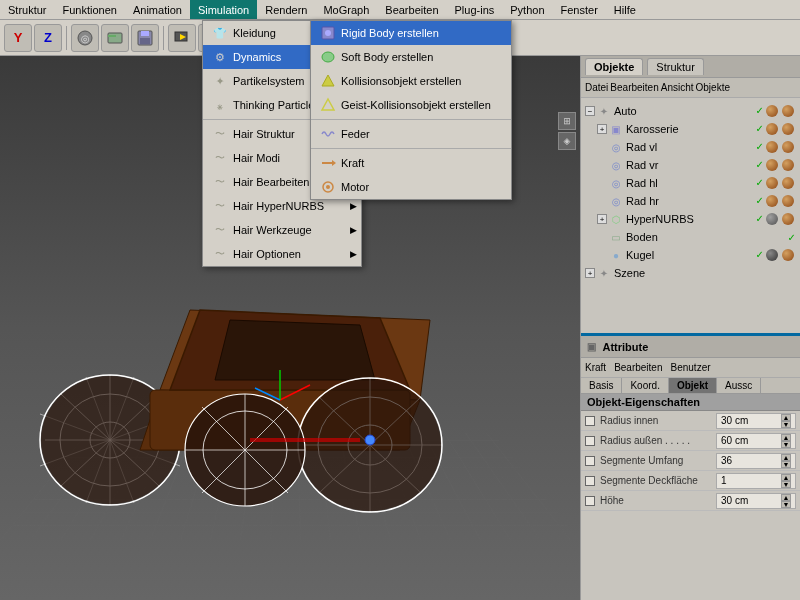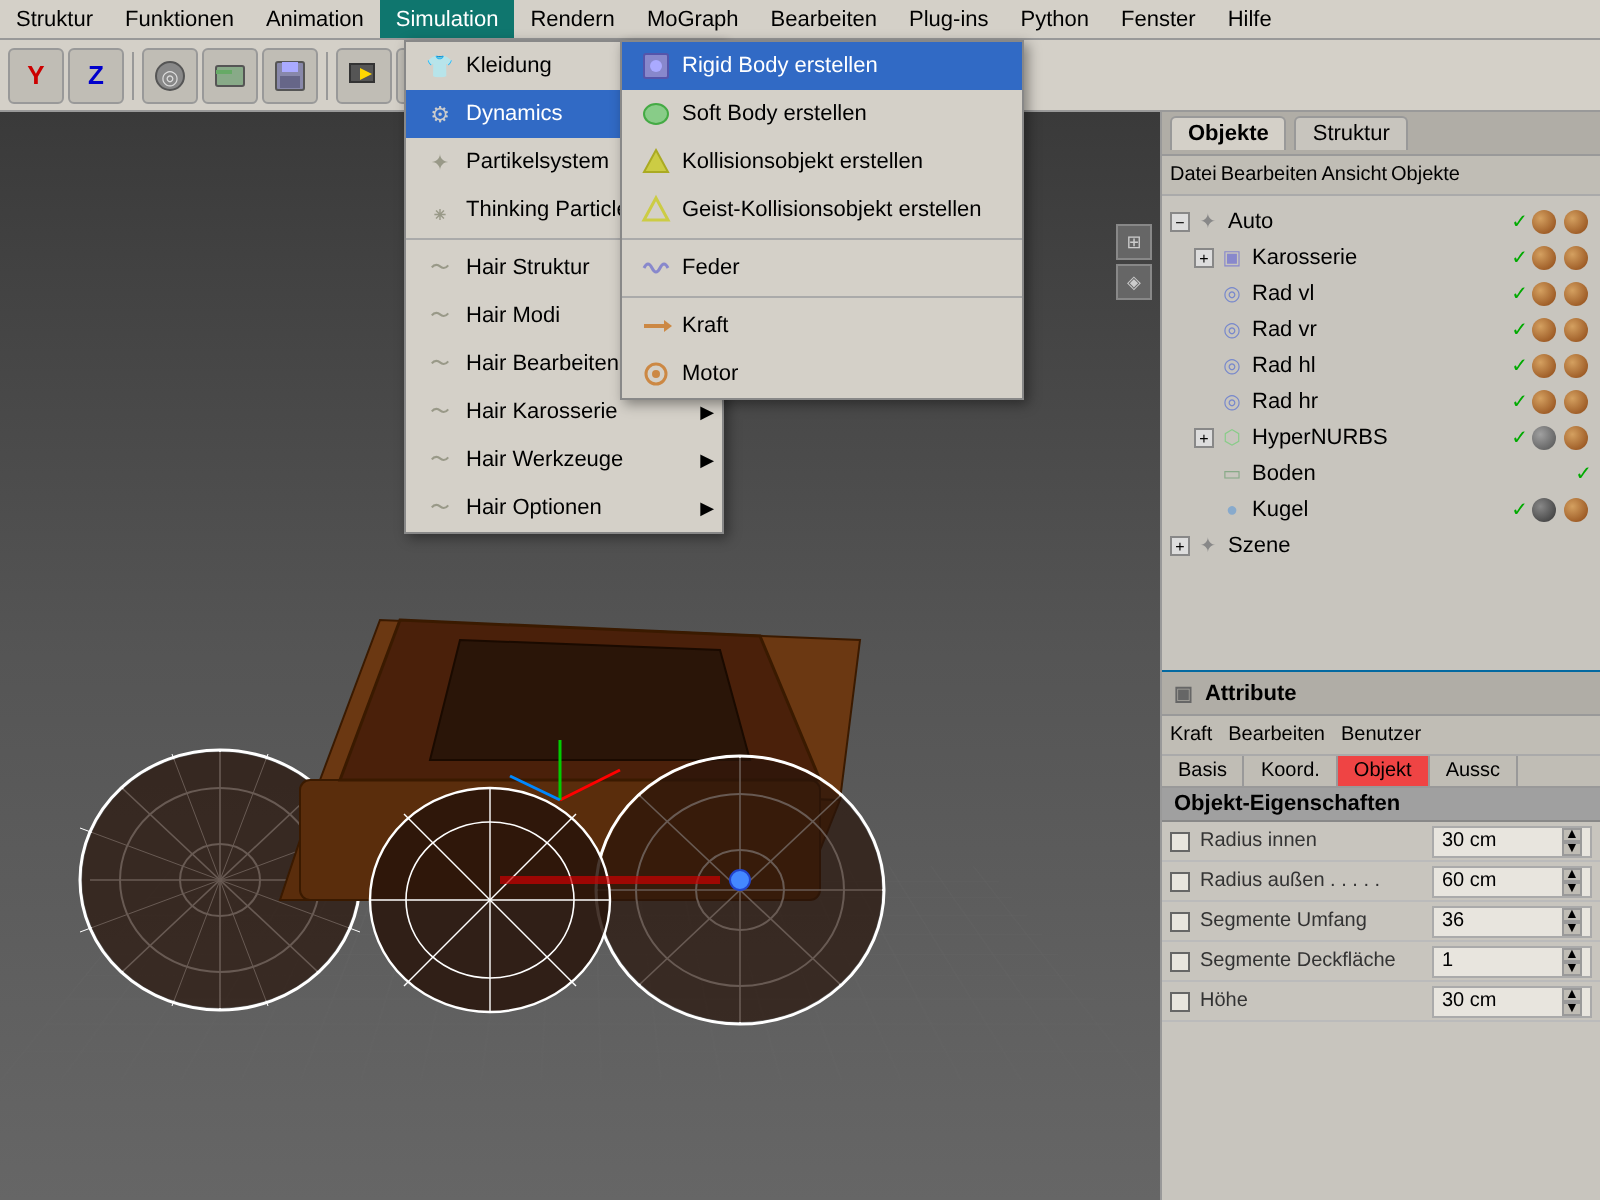--- a/index.html
+++ b/index.html
@@ -121,21 +121,21 @@
       width: 220px;
       background: #c8c5be;
       display: flex;
       flex-direction: column;
       border-left: 1px solid #999;
     }
 
     
     .objects-panel {
       height: 280px;
-      border-bottom: 1px solid #0369a1;
+      border-bottom: 3px solid #0369a1;
     }
 
     .panel-header {
       background: #b0ada6;
       display: flex;
       align-items: center;
       height: 22px;
       padding: 0 4px;
       gap: 4px;
       border-bottom: 1px solid #999;
@@ -245,22 +245,22 @@
       background: #c0bdb5;
       border-bottom: 1px solid #999;
     }
     .attr-tab {
       padding: 2px 8px;
       font-size: 10px;
       cursor: pointer;
       border-right: 1px solid #999;
     }
     .attr-tab.active {
-      background: #ef4444;
-      font-weight: normal;
+      background: #737373;
+      font-weight: bold;
     }
     .attr-section-title {
       background: #a0a0a0;
       padding: 2px 6px;
       font-size: 11px;
       font-weight: bold;
       border-bottom: 1px solid #888;
     }
     .attr-row {
       display: flex;
@@ -777,21 +777,21 @@
         <span>Hair Modi</span>
         <span class="arrow">▶</span>
       </div>
       <div class="menu-item">
         <span class="icon-box" style="color:#998;font-size:10px;">〜</span>
         <span>Hair Bearbeiten</span>
         <span class="arrow">▶</span>
       </div>
       <div class="menu-item">
         <span class="icon-box" style="color:#998;font-size:10px;">〜</span>
-        <span>Hair Karosserie</span>
+        <span>Hair HyperNURBS</span>
         <span class="arrow">▶</span>
       </div>
       <div class="menu-item">
         <span class="icon-box" style="color:#998;font-size:10px;">〜</span>
         <span>Hair Werkzeuge</span>
         <span class="arrow">▶</span>
       </div>
       <div class="menu-item">
         <span class="icon-box" style="color:#998;font-size:10px;">〜</span>
         <span>Hair Optionen</span>

